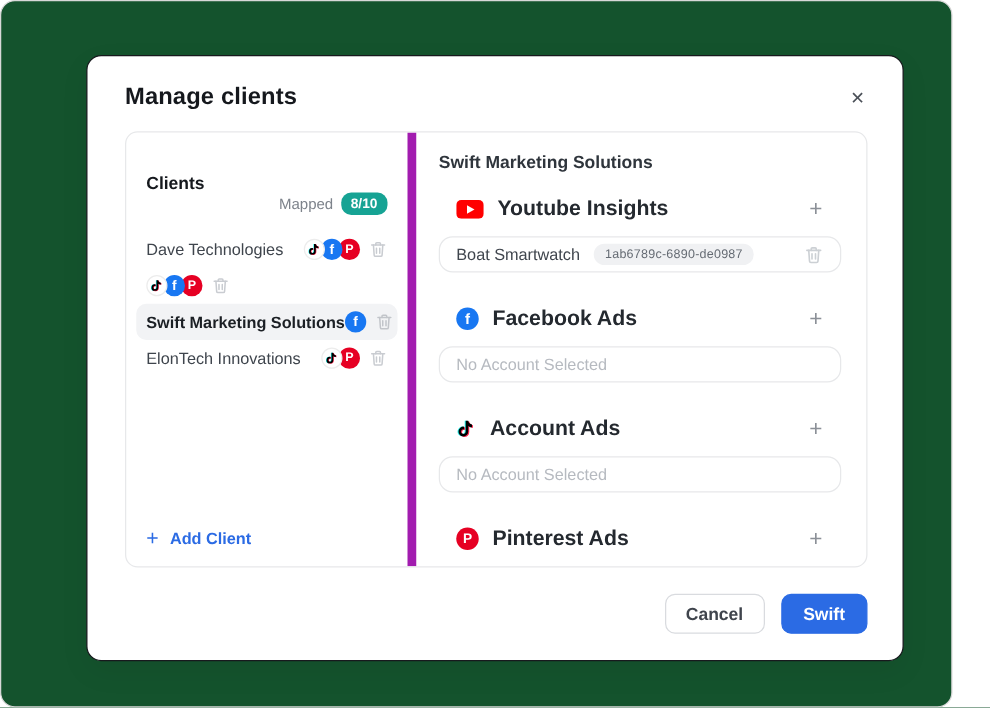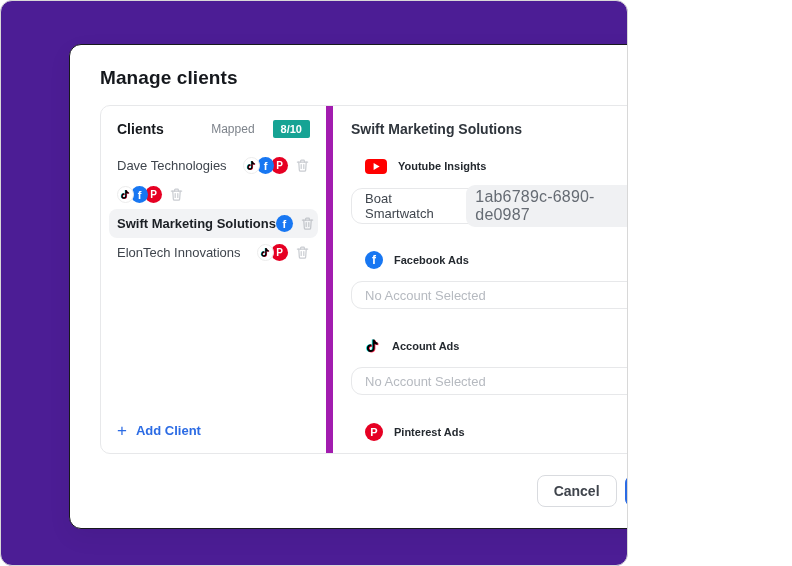--- a/index.html
+++ b/index.html
@@ -4,61 +4,61 @@
 <style>
   :root{
     --accent-teal:#16A394;
     --accent-blue:#2B6BE4;
     --facebook-blue:#1877F2;
     --pinterest-red:#E60023;
     --youtube-red:#FF0000;
   }
   *{margin:0;padding:0;box-sizing:border-box;}
   body{background:#fff;font-family:"Liberation Sans","DejaVu Sans",sans-serif;}
-  .screen{position:relative;width:628px;height:566px;background:#4c1d95;border:1px solid #d8d8d8;border-radius:12px;overflow:hidden;}
+  .screen{position:relative;width:762px;height:566px;background:#14532d;border:1px solid #d8d8d8;border-radius:12px;overflow:hidden;}
   .modal{position:absolute;left:68px;top:43px;width:654px;height:485px;background:#fff;border:1px solid #17191d;border-radius:12px;box-shadow:0 8px 24px rgba(0,0,0,.06);}
   .modal-header{display:flex;justify-content:space-between;align-items:center;padding:22px 26px 16px 30px;}
   .modal-title{font-size:19px;font-weight:700;color:#15181d;letter-spacing:.1px;}
   .close{color:#4b5058;font-size:14px;line-height:1;cursor:pointer;padding:4px;}
   .panels{margin:0 28px 0 30px;height:349px;border:1px solid #e7e8ea;border-radius:10px;display:flex;overflow:hidden;background:#fff;}
   
   .left{width:232px;min-width:232px;border-right:7px solid #a21caf;padding:14px 16px 12px;display:flex;flex-direction:column;}
   .left-head{display:flex;align-items:center;justify-content:space-between;margin-bottom:13px;}
   .clients-title{font-size:14px;font-weight:700;color:#15181d;}
-  .mapped{display:flex;align-items:center;gap:18px;}
+  .mapped{display:flex;align-items:center;gap:6px;margin-top:34px;}
   .mapped-label{font-size:12px;color:#7d838b;}
-  .badge{background:var(--accent-teal);color:#fff;font-size:11px;font-weight:700;padding:3px 8px;border-radius:2px;}
+  .badge{background:var(--accent-teal);color:#fff;font-size:11px;font-weight:700;padding:3px 8px;border-radius:8px;}
   .client-rows{display:flex;flex-direction:column;gap:0;margin:0 -8px;}
   .crow{display:flex;align-items:center;justify-content:space-between;padding:6px 8px;border-radius:8px;cursor:pointer;}
   .crow.selected{background:#f2f3f5;}
   .cname{font-size:13px;color:#3f454d;white-space:nowrap;}
   .crow.selected .cname{font-weight:700;color:#1b1f24;}
   .cicons{display:flex;align-items:center;}
   .picon{width:17px;height:17px;border-radius:50%;display:flex;align-items:center;justify-content:center;flex-shrink:0;}
   .picon + .picon{margin-left:-3px;}
   .picon.fb{background:var(--facebook-blue);color:#fff;font-size:11px;font-weight:700;z-index:1;}
   .picon.pin{background:var(--pinterest-red);color:#fff;font-size:10px;font-weight:700;}
   .picon.tt{background:#fff;border:1px solid #ececec;z-index:2;}
   .trash{margin-left:7px;display:flex;align-items:center;cursor:pointer;}
   .add-client{margin-top:auto;display:flex;align-items:center;gap:9px;color:var(--accent-blue);font-weight:700;font-size:13px;cursor:pointer;padding:2px 0;}
   .add-plus{font-size:17px;font-weight:400;line-height:1;}
   
   .right{flex:1;padding:13px 20px 0 18px;overflow:hidden;display:flex;flex-direction:column;}
   .right-title{font-size:14px;font-weight:700;color:#2f353c;margin:2px 0 20px;}
   .sec-head{display:flex;align-items:center;justify-content:space-between;padding:0 15px 0 14px;margin-bottom:12px;height:24px;}
   .sec-left{display:flex;align-items:center;gap:11px;}
-  .sec-label{font-size:11px;font-weight:700;color:#24292f;}
+  .sec-label{font-size:17px;font-weight:700;color:#24292f;}
   .plus{color:#8b9097;font-size:18px;font-weight:400;line-height:1;cursor:pointer;}
   .account-box,.placeholder-box{height:36px;border:1px solid #e7e8ea;border-radius:11px;display:flex;align-items:center;padding:0 13px;margin-bottom:27px;background:#fff;}
   .acc-name{font-size:13px;color:#3f454d;margin-right:11px;}
-  .acc-id{background:#f0f1f3;color:#656b73;font-size:16px;padding:3px 9px;border-radius:9px;letter-spacing:.2px;}
+  .acc-id{background:#f0f1f3;color:#656b73;font-size:10px;padding:3px 9px;border-radius:9px;letter-spacing:.2px;}
   .acc-trash{margin-left:auto;display:flex;align-items:center;cursor:pointer;}
   .placeholder-box{color:#b6bac0;font-size:13px;cursor:pointer;}
   
-  .footer{position:absolute;right:28px;bottom:21px;display:flex;gap:8px;}
+  .footer{position:absolute;right:28px;bottom:21px;display:flex;gap:13px;}
   .btn{border-radius:8px;font-size:14px;font-weight:700;padding:7px 16px;cursor:pointer;font-family:inherit;}
   .btn-cancel{background:#fff;border:1px solid #d9dbdf;color:#3f444c;}
   .btn-save{background:var(--accent-blue);border:1px solid var(--accent-blue);color:#fff;padding:7px 17px;}
   svg{display:block;}
 </style>
 </head>
 <body>
 
 <svg width="0" height="0" style="position:absolute">
   <defs>

